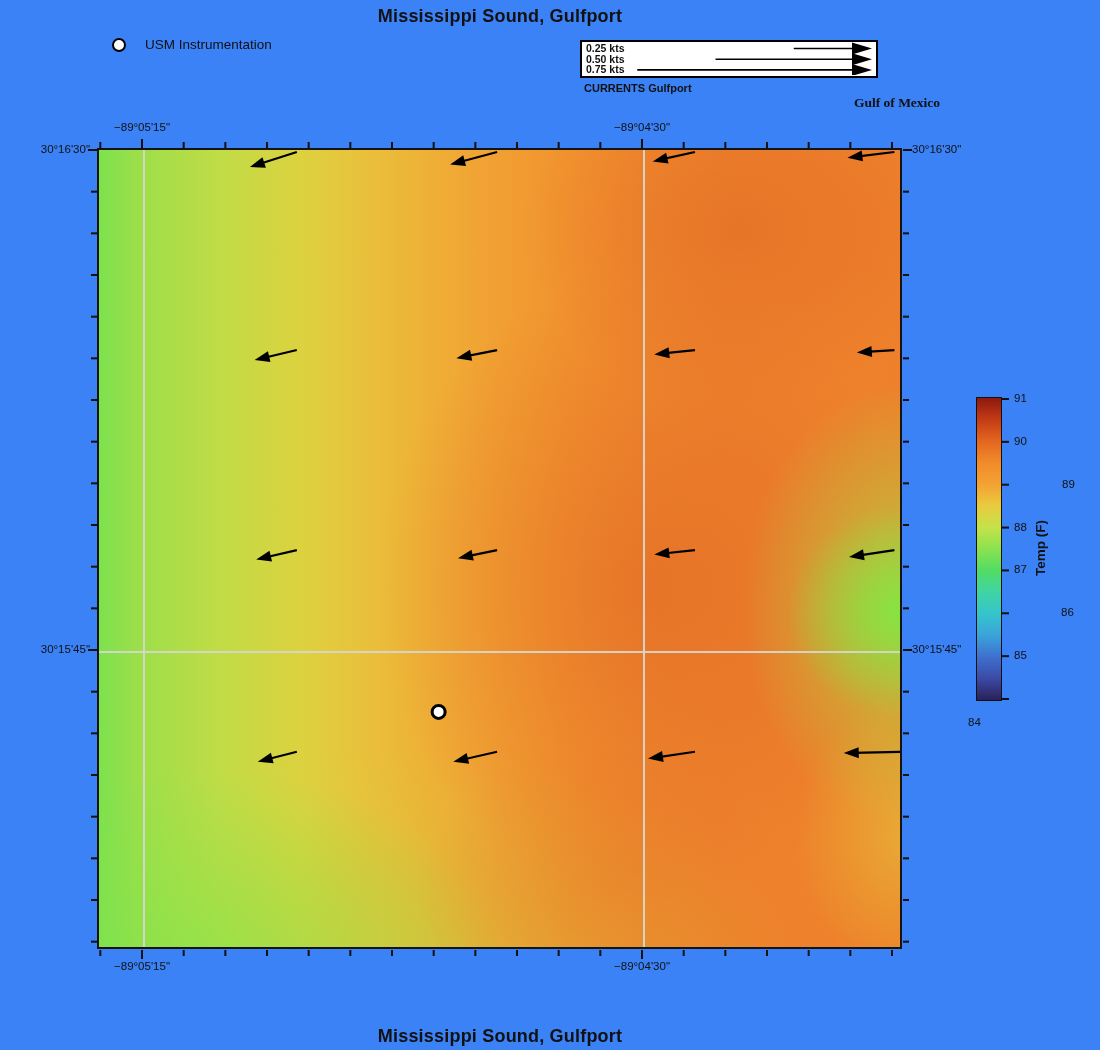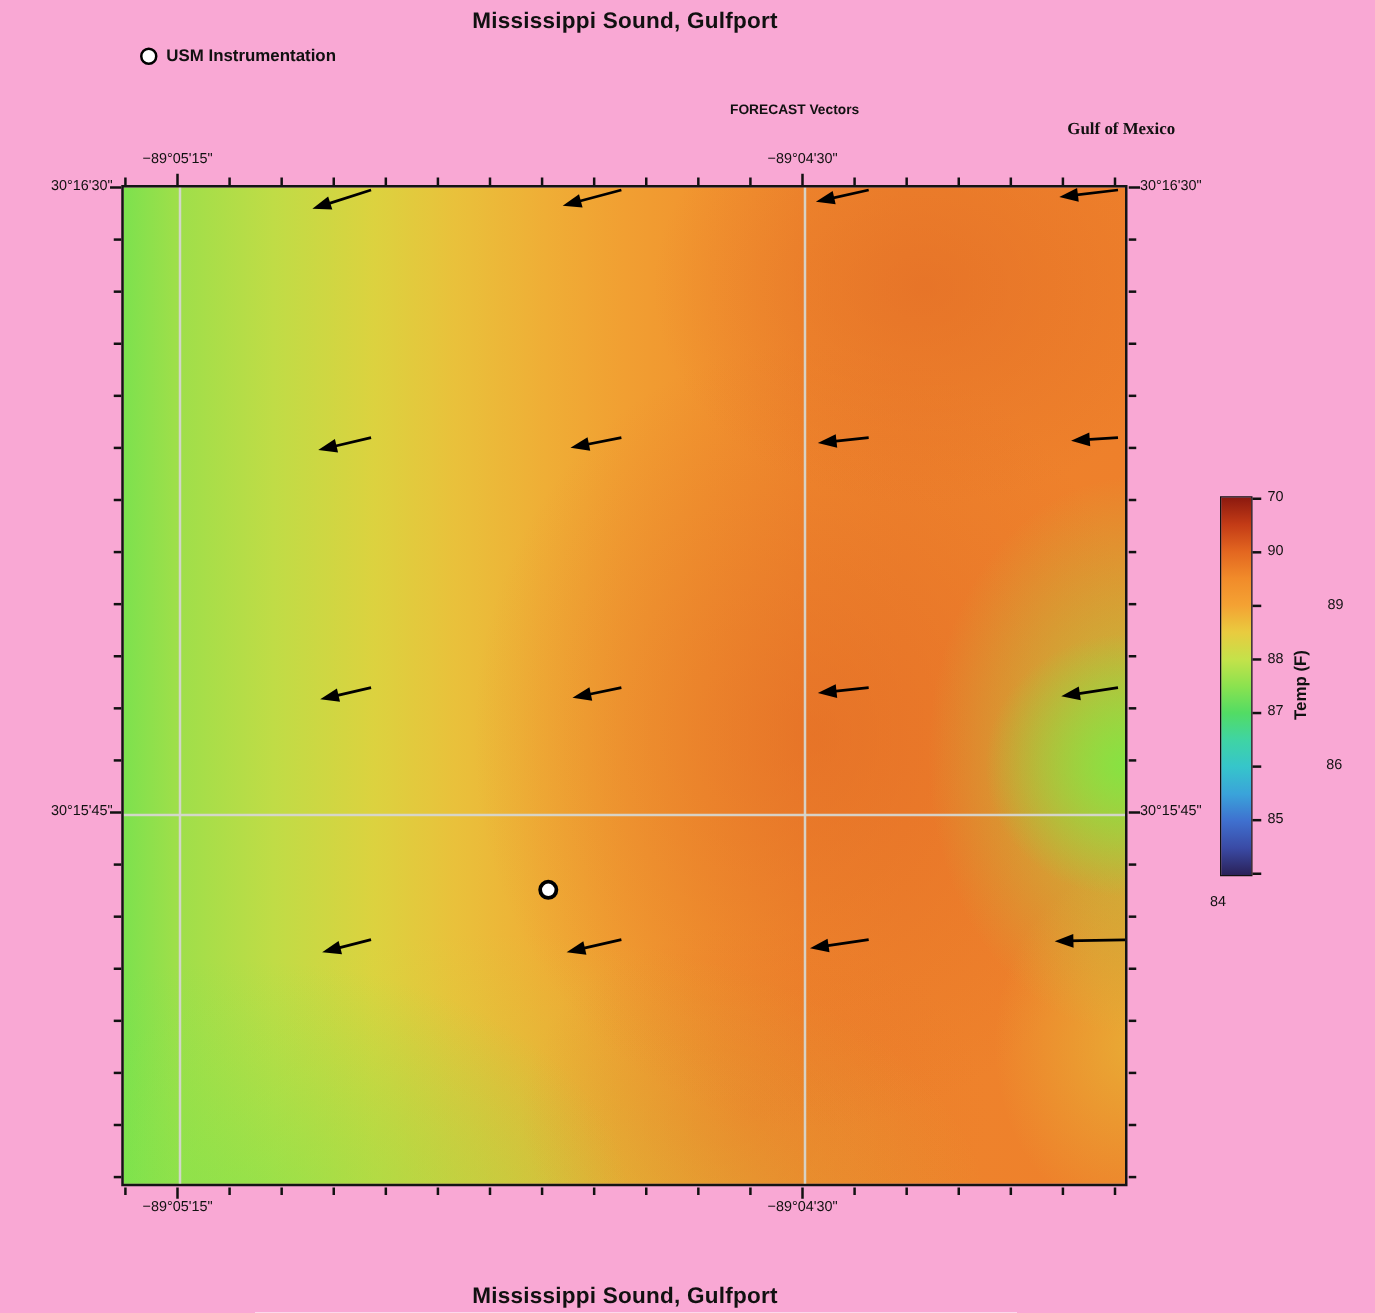--- a/index.html
+++ b/index.html
@@ -1,22 +1,22 @@
 <!DOCTYPE html>
 <html><head>
 <meta charset="utf-8">
 <style>
   html,body{margin:0;padding:0;background:#fff;}
-  .canvas{position:relative;width:1100px;height:1050px;background:#f9a8d4;overflow:hidden;
+  .canvas{position:relative;width:1100px;height:1050px;background:#3b82f6;overflow:hidden;
           font-family:"Liberation Sans",sans-serif;color:#111;}
   .abs{position:absolute;}
   .sans-title{font-weight:bold;font-size:18px;letter-spacing:0.2px;}
   #titleTop{left:97px;width:806px;top:6px;text-align:center;}
   #titleBottom{left:97px;width:806px;top:1026px;text-align:center;}
-  #usm{left:112px;top:37px;display:flex;align-items:center;gap:7px;font-weight:bold;font-size:13.5px;}
+  #usm{left:112px;top:37px;display:flex;align-items:center;gap:19px;font-weight:normal;font-size:13.5px;}
   .usm-circle{width:10px;height:10px;border:2.6px solid #000;border-radius:50%;background:#fff;display:inline-block;}
   #cbox{left:580px;top:40px;width:298px;height:38px;border:2.6px solid #000;background:#fff;box-sizing:border-box;}
   #cbox .labels{position:absolute;left:4px;top:1px;font-weight:bold;font-size:10.5px;line-height:10.6px;}
   #cbox svg{position:absolute;left:0;top:0;}
   #ccaption{left:584px;top:82px;font-weight:bold;font-size:11px;}
   #forecast{left:97px;width:806px;top:98px;text-align:center;font-family:"Liberation Serif",serif;
             font-weight:bold;font-size:18px;}
   #gulf{left:808px;top:95px;width:96px;text-align:center;font-family:"Liberation Serif",serif;
         font-weight:bold;font-size:13.5px;margin-left:41px;}
   .axlbl{font-size:11.5px;white-space:nowrap;}
@@ -46,22 +46,37 @@
 
 <div class="canvas">
 
   <div class="abs sans-title" id="titleTop">Mississippi Sound, Gulfport</div>
 
   <div class="abs" id="usm">
     <span class="usm-circle"></span>
     <span>USM Instrumentation</span>
   </div>
 
-
-  <div class="abs" id="ccaption">FORECAST Vectors</div>
+  <div class="abs" id="cbox">
+    <svg id="cboxsvg" width="293" height="33" viewBox="0 0 293 33">
+        <line x1="211.75" y1="6.5" x2="278" y2="6.5" stroke="#000" stroke-width="1.6"></line>
+        <polygon points="290,6.5 270,12.5 270,0.5" fill="#000"></polygon>
+        <line x1="133.5" y1="17.2" x2="278" y2="17.2" stroke="#000" stroke-width="1.6"></line>
+        <polygon points="290,17.2 270,23.2 270,11.2" fill="#000"></polygon>
+        <line x1="55.25" y1="27.9" x2="278" y2="27.9" stroke="#000" stroke-width="1.6"></line>
+        <polygon points="290,27.9 270,33.9 270,21.9" fill="#000"></polygon>
+      </svg>
+    <div class="labels">
+      <div>0.25 kts</div>
+      <div>0.50 kts</div>
+      <div>0.75 kts</div>
+    </div>
+  </div>
+
+  <div class="abs" id="ccaption">CURRENTS Gulfport</div>
 
 
   <div class="abs" id="gulf">Gulf of Mexico</div>
 
   <div class="abs axlbl" style="left:142px;top:121px;transform:translateX(-50%);">−89°05'15"</div>
   <div class="abs axlbl" style="left:642px;top:121px;transform:translateX(-50%);">−89°04'30"</div>
   <div class="abs axlbl" style="left:142px;top:960px;transform:translateX(-50%);">−89°05'15"</div>
   <div class="abs axlbl" style="left:642px;top:960px;transform:translateX(-50%);">−89°04'30"</div>
   <div class="abs axlbl" style="left:0;width:90px;top:143px;text-align:right;">30°16'30"</div>
   <div class="abs axlbl" style="left:0;width:90px;top:643px;text-align:right;">30°15'45"</div>
@@ -205,21 +220,21 @@
       <line x1="978" y1="656.1428571428571" x2="1001" y2="656.1428571428571" stroke="rgba(205,205,200,0.9)" stroke-width="1.5"></line>
       <line x1="1002" y1="656.1428571428571" x2="1009" y2="656.1428571428571" stroke="#111" stroke-width="2"></line>
       <line x1="978" y1="699" x2="1001" y2="699" stroke="rgba(205,205,200,0.9)" stroke-width="1.5"></line>
       <line x1="1002" y1="699" x2="1009" y2="699" stroke="#111" stroke-width="2"></line>
     </svg>
 
   <div class="abs" id="cbbar" style="background: linear-gradient(to top, rgb(42, 33, 88) 0%, rgb(58, 74, 165) 7.1%, rgb(63, 112, 207) 14.3%, rgb(58, 163, 218) 21.4%, rgb(54, 197, 203) 28.6%, rgb(63, 212, 164) 35.7%, rgb(82, 220, 100) 42.9%, rgb(139, 226, 79) 50%, rgb(196, 226, 74) 57.1%, rgb(233, 203, 63) 64.3%, rgb(244, 162, 51) 71.4%, rgb(241, 139, 42) 78.6%, rgb(227, 102, 32) 85.7%, rgb(195, 59, 22) 92.9%, rgb(140, 25, 15) 100%);"></div>
   <div class="abs" id="cblabel">Temp (F)</div>
 
   <div class="abs sans-title" id="titleBottom">Mississippi Sound, Gulfport</div>
-<div class="cbnum" style="left: 1014px; top: 392px;">70</div>
+<div class="cbnum" style="left: 1014px; top: 392px;">91</div>
     <div class="cbnum" style="left: 1014px; top: 434.857px;">90</div>
     <div class="cbnum" style="left: 1014px; top: 477.714px; padding-left: 48px;">89</div>
     <div class="cbnum" style="left: 1014px; top: 520.571px;">88</div>
     <div class="cbnum" style="left: 1014px; top: 563.429px; text-align: right;">87</div>
     <div class="cbnum" style="left: 1061px; top: 606.286px;">86</div>
     <div class="cbnum" style="left: 1014px; top: 649.143px;">85</div>
     <div class="cbnum" style="left: 968px; top: 692px; margin-top: 24px;">84</div>
   </div>
 
 </body></html>

